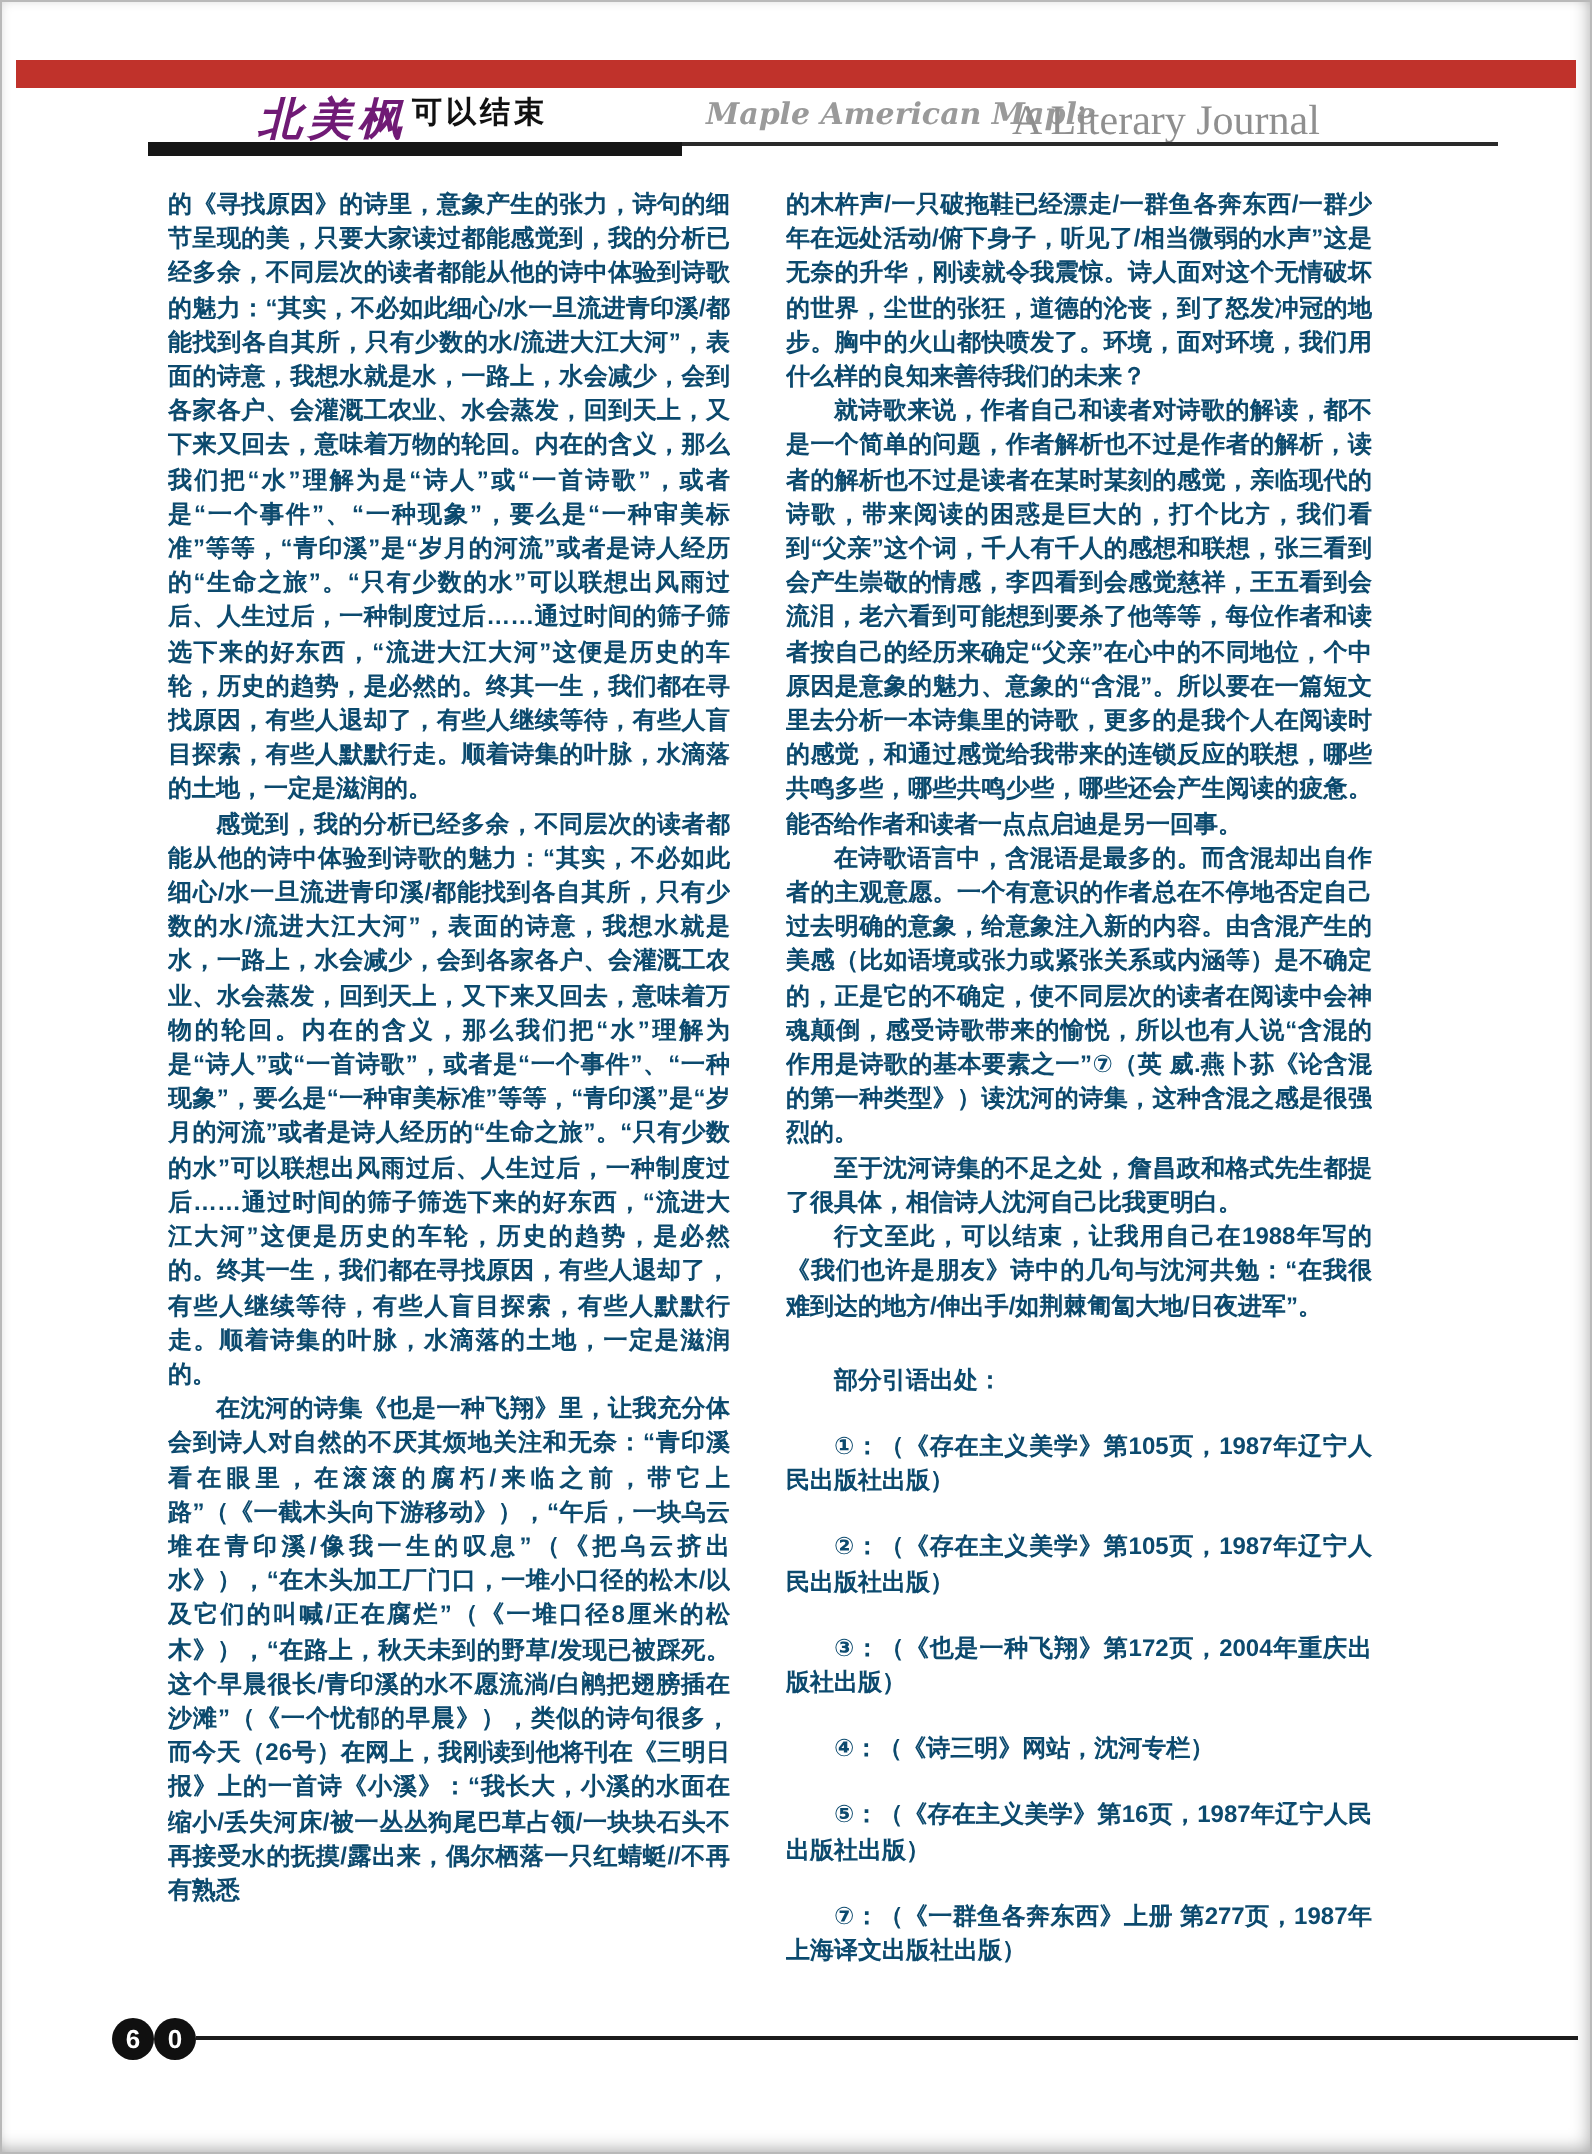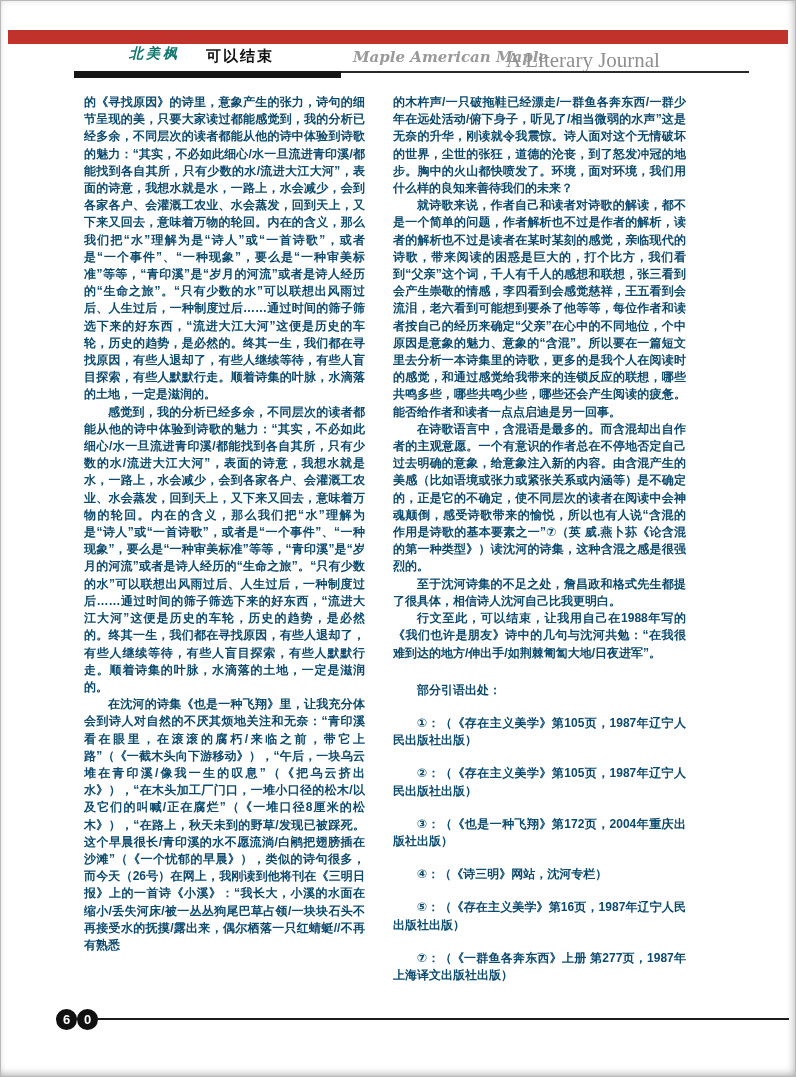--- a/index.html
+++ b/index.html
@@ -17,21 +17,21 @@
   #accent-bar{
     position:absolute;left:7px;right:7px;top:29px;height:14px;
     background:#c0322b;
   }
   
   #header{
     position:absolute;left:0;top:42px;width:100%;height:26px;
   }
   .logo-cn{
     position:absolute;left:128px;top:2px;
-    font-size:14px;font-weight:bold;letter-spacing:3px;color:#0f766e;
+    font-size:22px;font-weight:bold;letter-spacing:3px;color:#701a75;
     font-family:"DejaVu Sans","Liberation Sans",sans-serif;
     font-style:italic;
   }
   .type-cn{
     position:absolute;left:205px;top:4px;
     font-size:15px;font-weight:bold;letter-spacing:2px;color:#111;
   }
   .logo-en{
     position:absolute;left:352px;top:5px;
     font-size:15px;color:#9a9a9a;font-style:italic;font-weight:bold;

